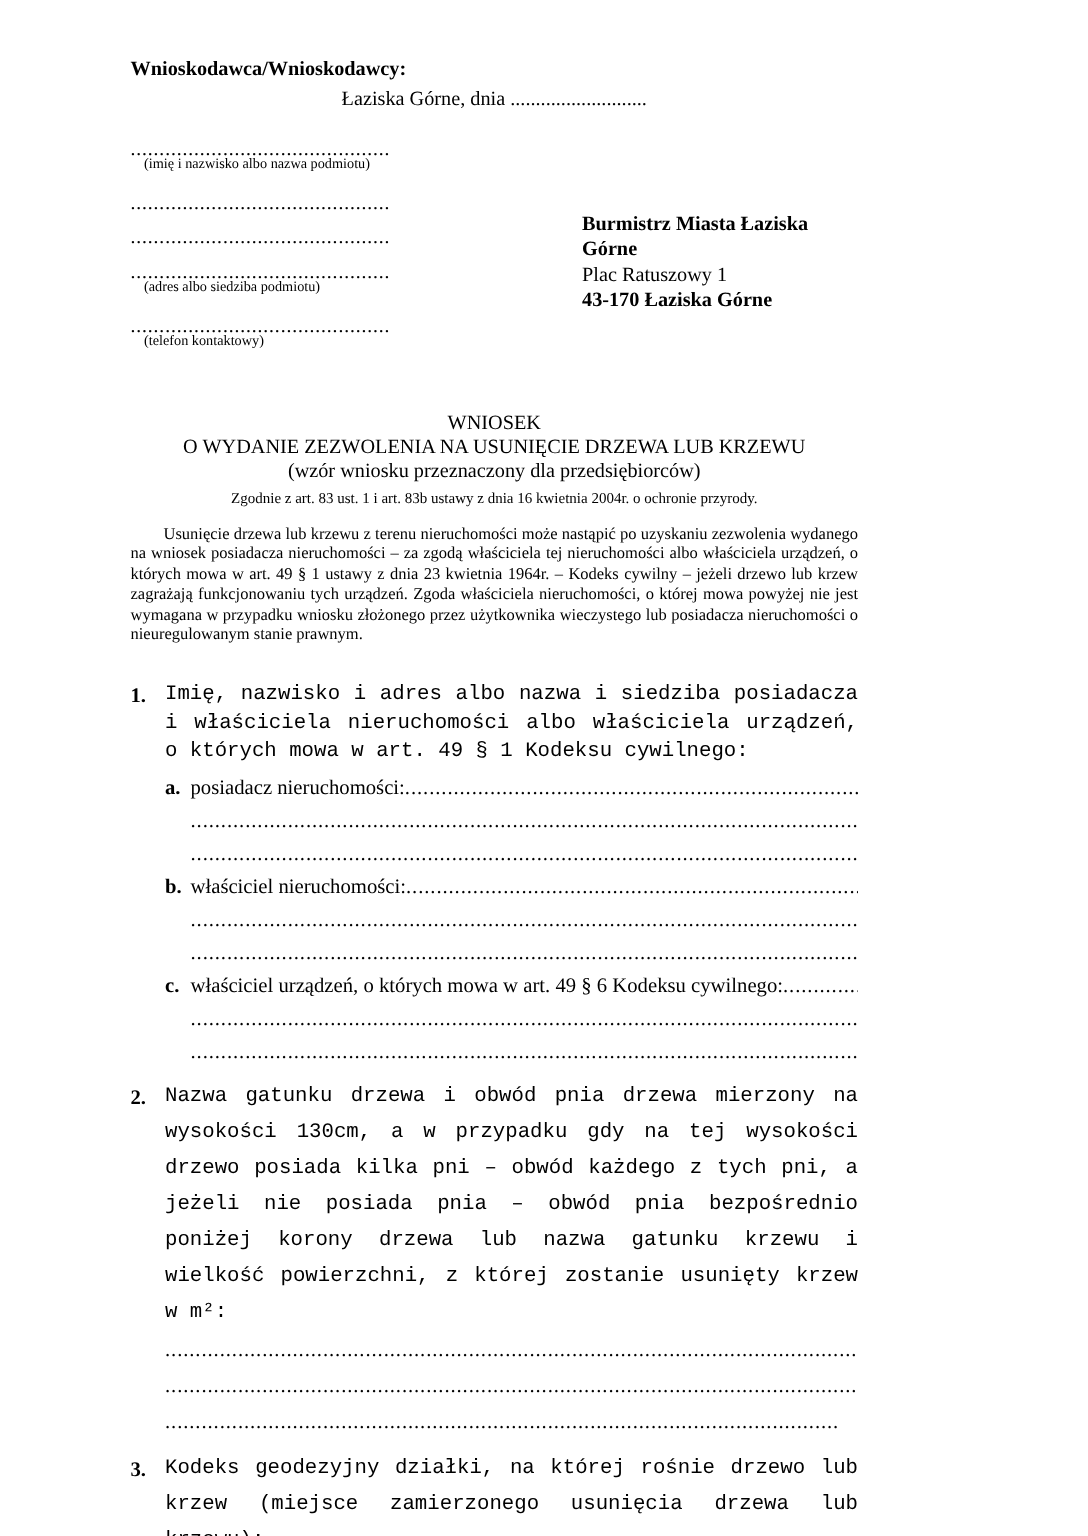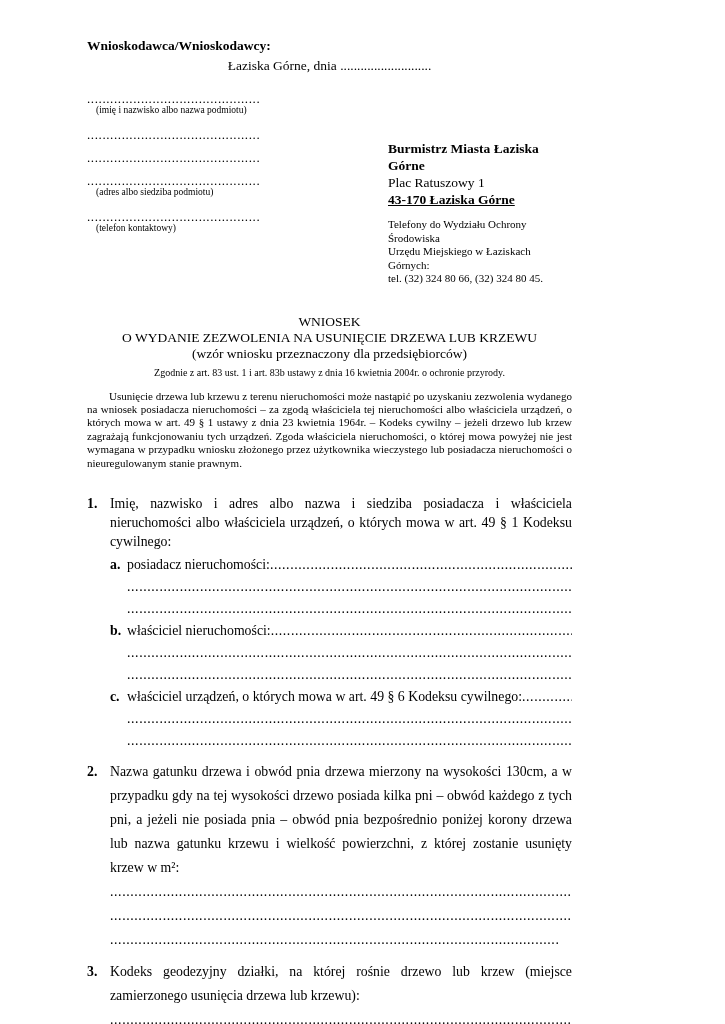--- a/index.html
+++ b/index.html
@@ -18,40 +18,40 @@
   .right-col { flex:1; padding-top:48px; }
 
   .dots, .dotfill { overflow:hidden; white-space:nowrap; letter-spacing:0.6px; }
   .dots.sm { width:173px; font-size:13px; line-height:13px; }
   .dots.sm.spaced { margin-bottom:10px; }
   .caption { font-size:9.5px; line-height:11px; padding-left:9px; }
   .fgroup { margin-bottom:12px; }
 
   .recipient-line { font-size:13.5px; line-height:17px; }
   .bold { font-weight:bold; }
-  .underline { text-decoration:underline; }
+  .underline { }
   .contact { margin-top:10px; font-size:11px; line-height:13.5px; }
 
   .title-block { text-align:center; margin-top:28px; }
   .t1 { font-size:13.5px; font-weight:normal; line-height:16px; }
   .t2 { font-size:13.5px; line-height:16px; }
   .t3 { font-size:10px; line-height:12px; margin-top:5px; }
 
   .intro {
     margin-top:11px; font-size:11px; line-height:13.4px;
     text-align:justify; text-indent:22px;
   }
 
   .list { margin-top:24px; font-size:13.8px; }
   .item { display:flex; }
   .item.sp { margin-top:8px; }
   .num { width:23px; flex-shrink:0; font-weight:bold; line-height:19px; }
   .item.sp .num { line-height:24px; }
   .item-body { flex:1; min-width:0; }
-  .ipara { text-align:justify; }
+  .ipara { text-align:justify;font-family:Liberation Mono, monospace; }
   .lh1 { line-height:19px; margin-bottom:3px; }
   .lh2 { line-height:24px; }
   .lh2 .dots, .lh2 .fill-line { line-height:24px; }
 
   .sub { display:flex; line-height:22px; }
   .letter { width:17px; flex-shrink:0; font-weight:bold; }
   .sub-body { flex:1; min-width:0;text-align:right; }
   .sub-body .dots, .sub-body .fill-line { line-height:22px; }
   .fill-line { display:flex; }
   .fill-line > span:first-child { white-space:nowrap; }
@@ -80,25 +80,20 @@
       </div>
       <div class="fgroup">
         <div class="dots sm">.............................................................................................................................................................................................................................................................</div>
         <div class="caption">(telefon kontaktowy)</div>
       </div>
     </div>
     <div class="right-col">
       <div class="recipient-line bold">Burmistrz Miasta Łaziska Górne</div>
       <div class="recipient-line">Plac Ratuszowy 1</div>
       <div class="recipient-line bold underline">43-170 Łaziska Górne</div>
-      <div class="contact">
-        <div>Telefony do Wydziału Ochrony Środowiska</div>
-        <div>Urzędu Miejskiego w Łaziskach Górnych:</div>
-        <div>tel. (32) 324 80 66, (32) 324 80 45.</div>
-      </div>
     </div>
   </div>
 
   <div class="title-block">
     <div class="t1">WNIOSEK</div>
     <div class="t1">O WYDANIE ZEZWOLENIA NA USUNIĘCIE DRZEWA LUB KRZEWU</div>
     <div class="t2">(wzór wniosku przeznaczony dla przedsiębiorców)</div>
     <div class="t3">Zgodnie z art. 83 ust. 1 i art. 83b ustawy z dnia 16 kwietnia 2004r. o ochronie przyrody.</div>
   </div>
 

